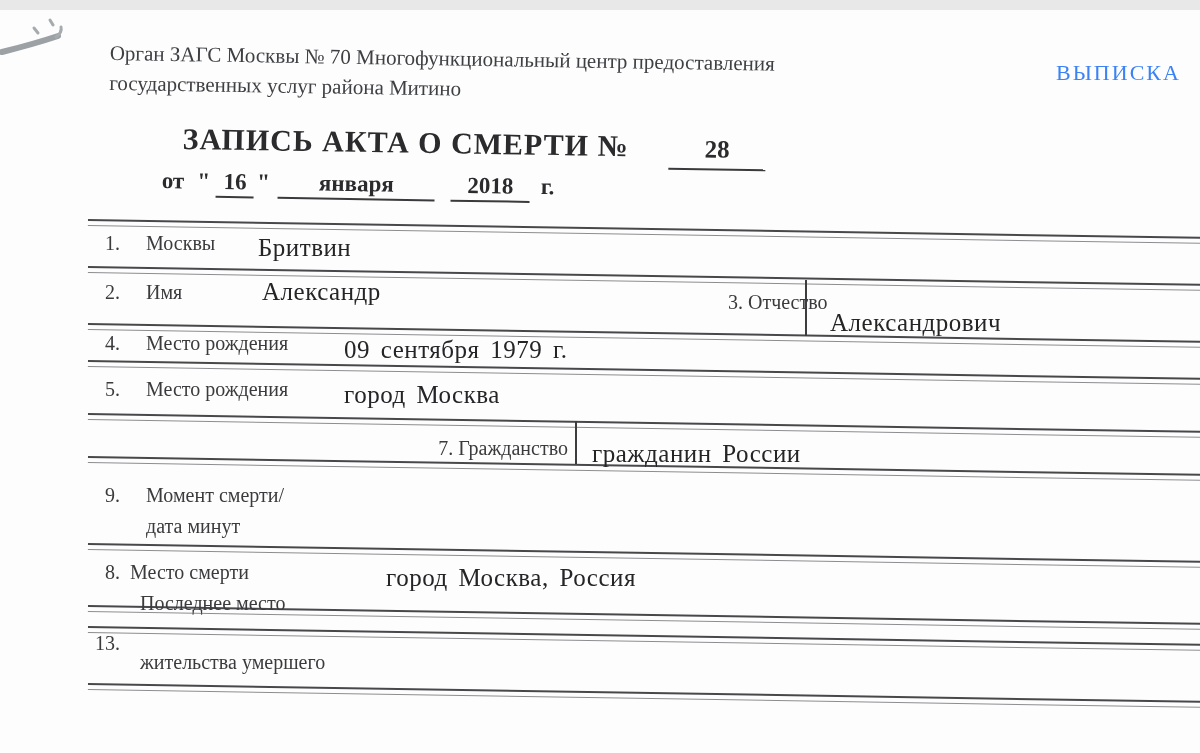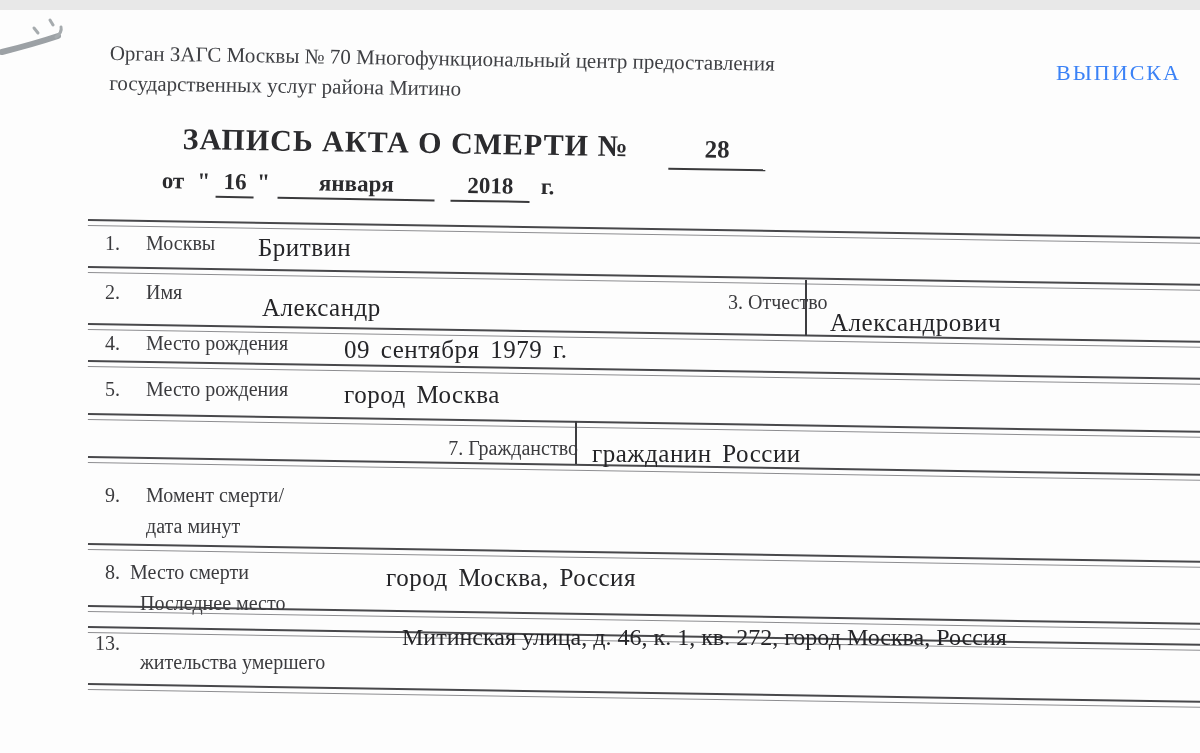--- a/index.html
+++ b/index.html
@@ -156,43 +156,42 @@
 
   <div class="vline" style="left:805px;top:270px;height:56px"></div>
   <div class="vline" style="left:575px;top:411px;height:43px"></div>
 
   <div class="num" style="top:222px">1.</div>
   <div class="lbl" style="left:146px;top:222px">Москвы</div>
   <div class="val" style="left:258px;top:224px">Бритвин</div>
 
   <div class="num" style="top:271px">2.</div>
   <div class="lbl" style="left:146px;top:271px">Имя</div>
-  <div class="val" style="left:262px;top:284px">Александр</div>
+  <div class="val" style="left:262px;top:268px">Александр</div>
   <div class="lbl" style="left:728px;top:281px"><span>3.</span> <span>Отчество</span></div>
   <div class="val" style="left:830px;top:299px">Александрович</div>
 
   <div class="num" style="top:322px">4.</div>
   <div class="lbl" style="left:146px;top:322px">Место рождения</div>
   <div class="val" style="left:344px;top:326px">09 сентября 1979 г.</div>
 
   <div class="num" style="top:368px">5.</div>
   <div class="lbl" style="left:146px;top:368px">Место рождения</div>
   <div class="val" style="left:344px;top:371px">город Москва</div>
 
-  <div class="lbl lbl-right" style="left:416px;top:427px"><span>7.</span> <span>Гражданство</span></div>
+  <div class="lbl lbl-right" style="left:406px;top:427px"><span>7.</span> <span>Гражданство</span></div>
   <div class="val" style="left:592px;top:430px">гражданин России</div>
 
   <div class="num" style="top:474px">9.</div>
   <div class="lbl" style="left:146px;top:474px">Момент смерти/</div>
   <div class="lbl" style="left:146px;top:505px">дата минут</div>
 
   <div class="num" style="top:551px">8.</div>
   <div class="lbl" style="left:130px;top:551px">Место смерти</div>
   <div class="val" style="left:386px;top:554px">город Москва, Россия</div>
 
   <div class="num" style="top:622px">13.</div>
   <div class="lbl" style="left:140px;top:582px">Последнее место</div>
   <div class="lbl" style="left:140px;top:641px">жительства умершего</div>
-  <div class="val val-small" style="left:402px;top:614px">Митинская улица, д. 46, к. 1, кв. 272, город Москва, Россия</div>
 
   <div class="stamp-arc"></div>
 
 </div>
 
 </body></html>

